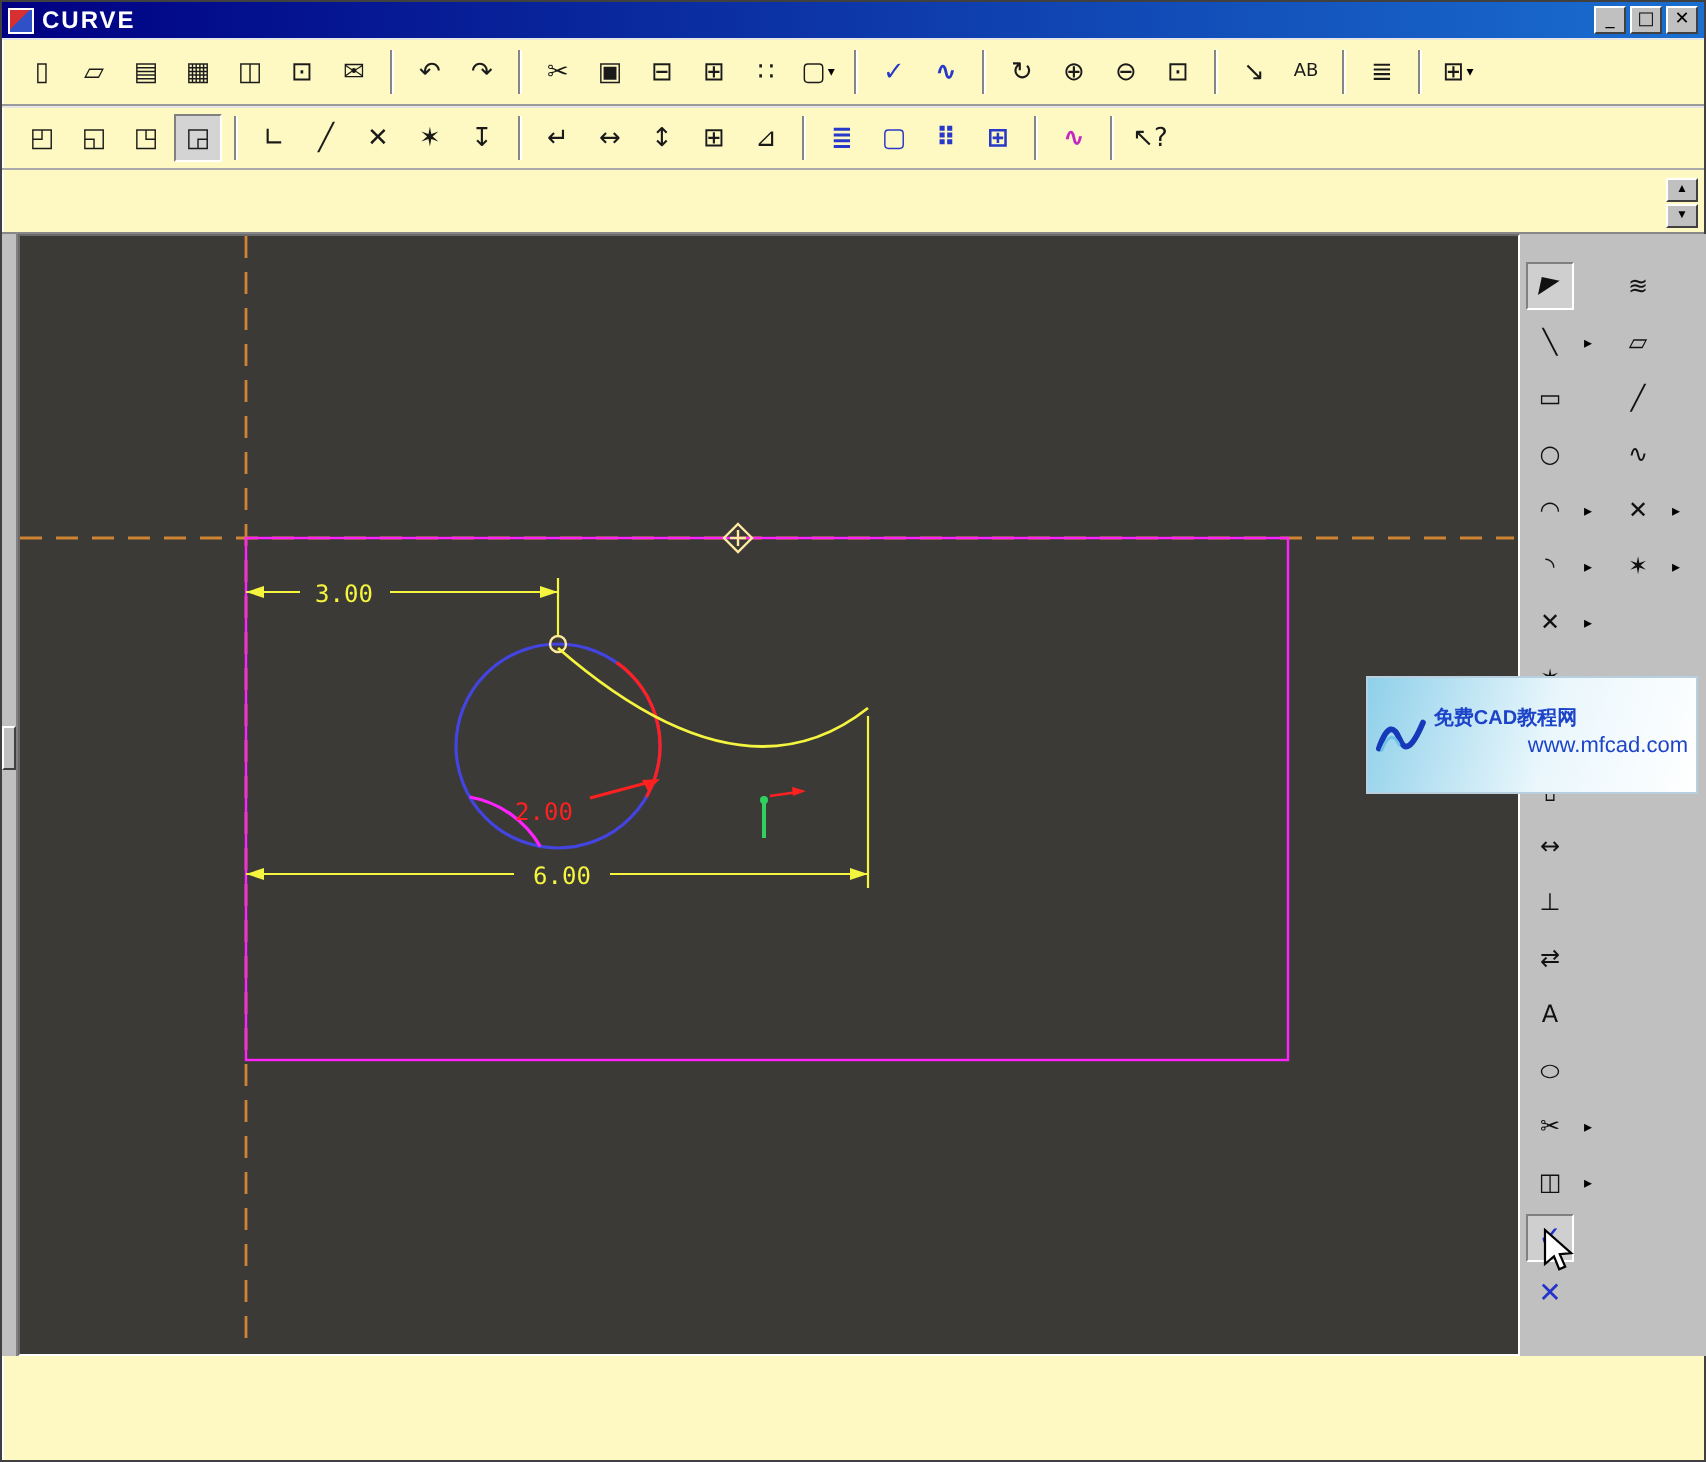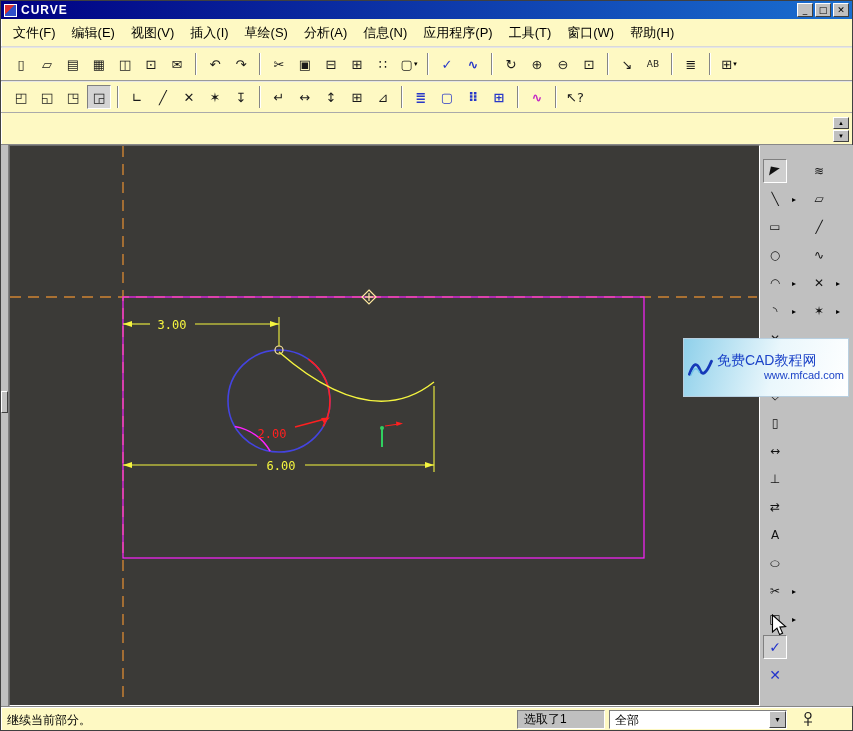--- a/index.html
+++ b/index.html
@@ -96,52 +96,38 @@
   .combo-btn{position:absolute;right:0;top:0;width:17px;height:17px;padding:0;font-size:7px;
              background:#c0c0c0;border:1px solid;border-color:#fff #404040 #404040 #fff;}
   .sicon{position:absolute;left:800px;top:4px;}
 
   
   .watermark{position:absolute;left:683px;top:338px;width:166px;height:59px;z-index:6;
              display:flex;align-items:center;padding:2px 4px;
              background:linear-gradient(105deg,#8fd0ea,#eaf7fc 55%,#ffffff);
              border:1px solid #b8cfe0;}
   .wm-text{margin-left:4px;line-height:1.25;}
-  .wm-title{color:var(--wm);font-weight:normal;font-size:14px;white-space:nowrap;}
+  .wm-title{color:var(--wm);font-weight:bold;font-size:10px;white-space:nowrap;}
   .wm-url{color:var(--wm);font-size:11px;margin-left:47px;}
   .cursorsvg{position:absolute;left:771px;top:614px;z-index:10;}
 </style>
 </head>
 <body>
 
 <div class="window">
 
   <div class="titlebar">
     <div class="appicon"></div>
     <span class="title">CURVE</span>
     <div class="tbspace"></div>
     <button class="wbtn">_</button>
     <button class="wbtn">□</button>
     <button class="wbtn">✕</button>
   </div>
 
-  <div class="menubar">
-
-  <span class="mitem">文件(F)</span>
-      <span class="mitem">编辑(E)</span>
-      <span class="mitem">视图(V)</span>
-      <span class="mitem">插入(I)</span>
-      <span class="mitem">草绘(S)</span>
-      <span class="mitem">分析(A)</span>
-      <span class="mitem">信息(N)</span>
-      <span class="mitem">应用程序(P)</span>
-      <span class="mitem">工具(T)</span>
-      <span class="mitem">窗口(W)</span>
-      <span class="mitem">帮助(H)</span>
-    </div>
 
   <div class="toolbar t1">
     <div class="tgroup">
         <button class="tbtn">
           <span class="glyph">▯</span>
         </button>
         <button class="tbtn">
           <span class="glyph">▱</span>
         </button>
         <button class="tbtn">
@@ -472,36 +458,20 @@
             <span class="fly">▸</span>
           </button>
           <button class="rtbtn">
             <span class="glyph">✶</span>
             <span class="fly">▸</span>
           </button>
         </div>
     </div>
   </div>
 
-  <div class="statusbar">
-    <span class="msg">继续当前部分。</span>
-    <div class="selbox">
-      <span>选取了1</span>
-    </div>
-    <div class="combo">
-      <span class="combo-val">全部</span>
-      <button class="combo-btn">▼</button>
-    </div>
-    <div class="sicon">
-      <svg width="14" height="18" viewBox="0 0 14 18">
-        <circle cx="7" cy="4.5" r="3" fill="none" stroke="#222" stroke-width="1.2"></circle>
-        <path d="M7,8 L7,15 M3,11 L11,11" stroke="#222" stroke-width="1.2" fill="none"></path>
-      </svg>
-    </div>
-  </div>
 
 </div>
 
 <div class="watermark">
   <svg width="52" height="42" viewBox="0 0 52 42">
     <path d="M3,34 C12,8 19,10 25,25 C30,37 37,35 49,7" fill="none" stroke="#1539b8" stroke-width="6" stroke-linecap="round"></path>
     <path d="M6,36 C13,18 19,20 24,30" fill="none" stroke="#70c2e8" stroke-width="3" stroke-linecap="round"></path>
   </svg>
   <div class="wm-text">
     <div class="wm-title">免费CAD教程网</div>

